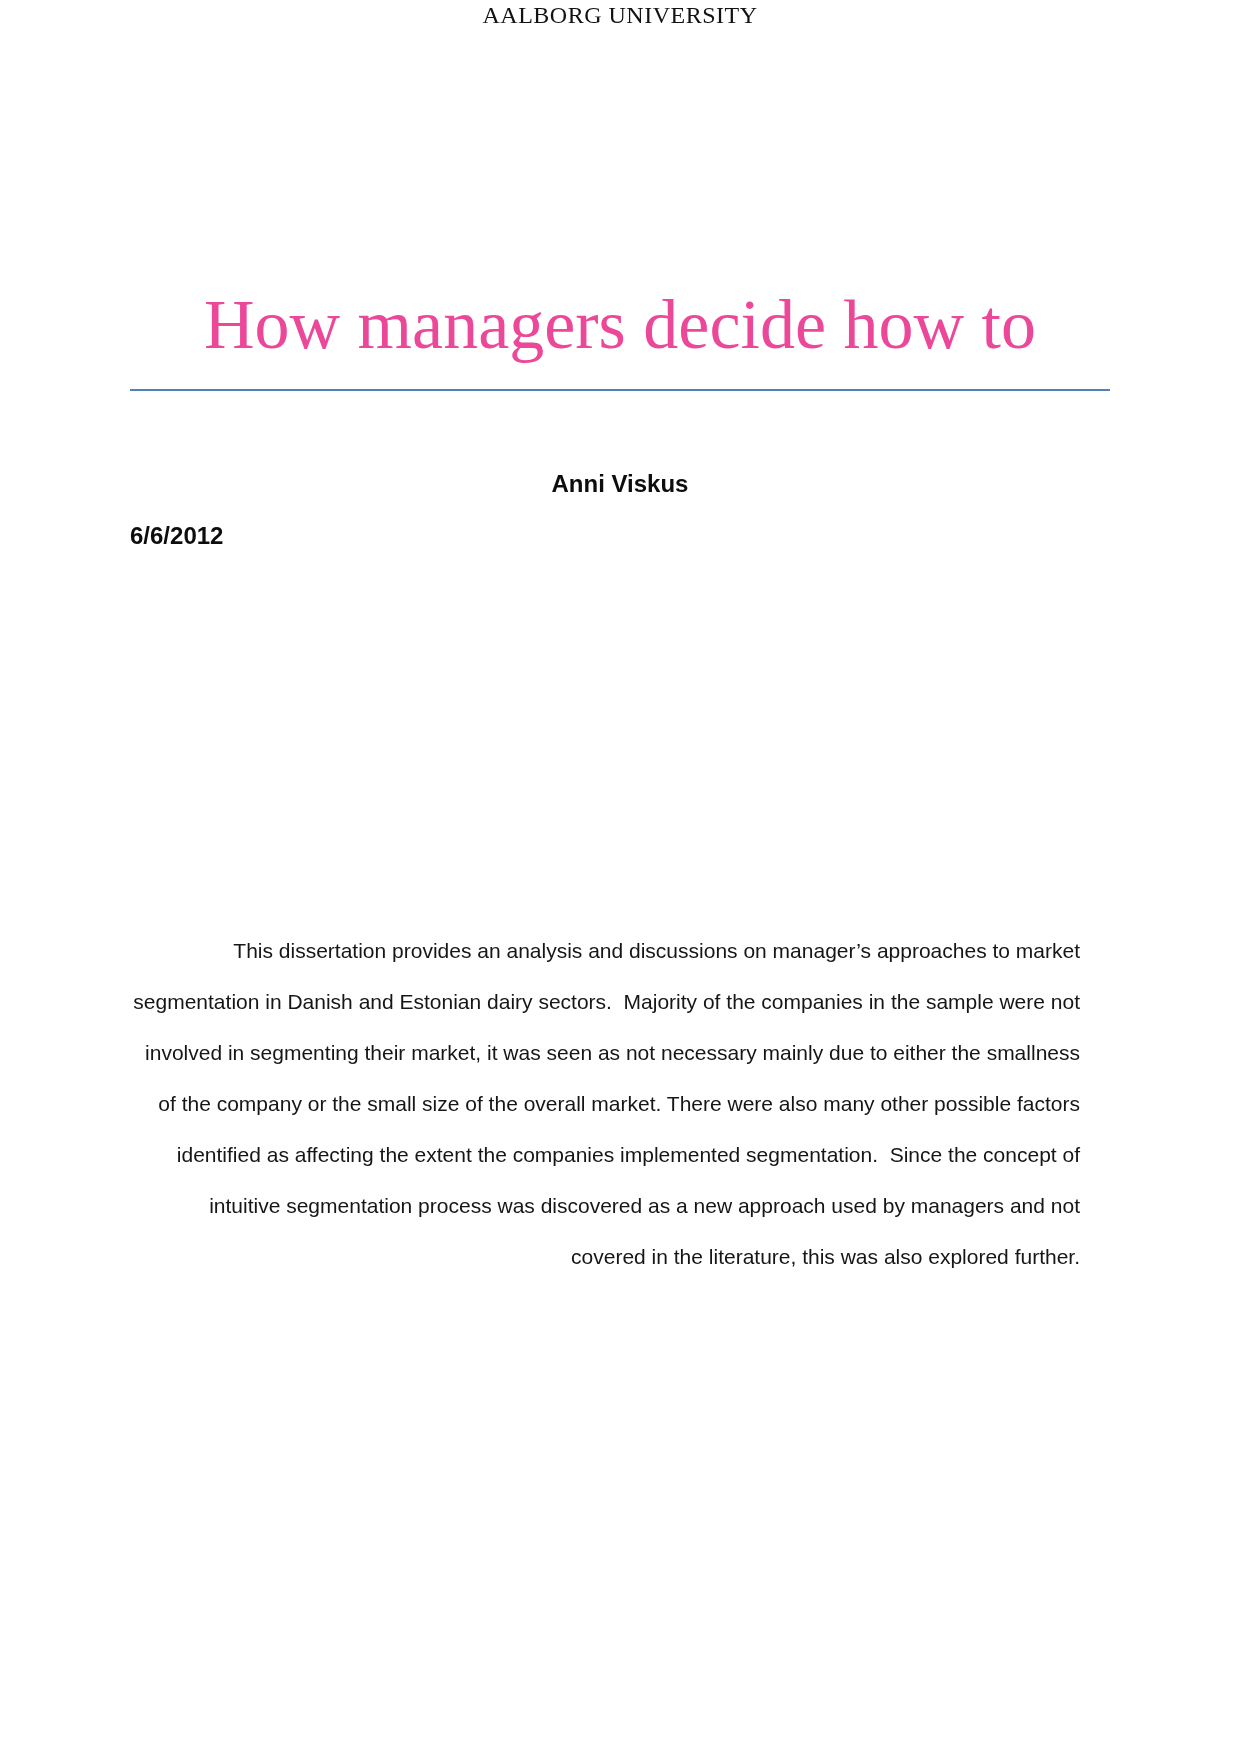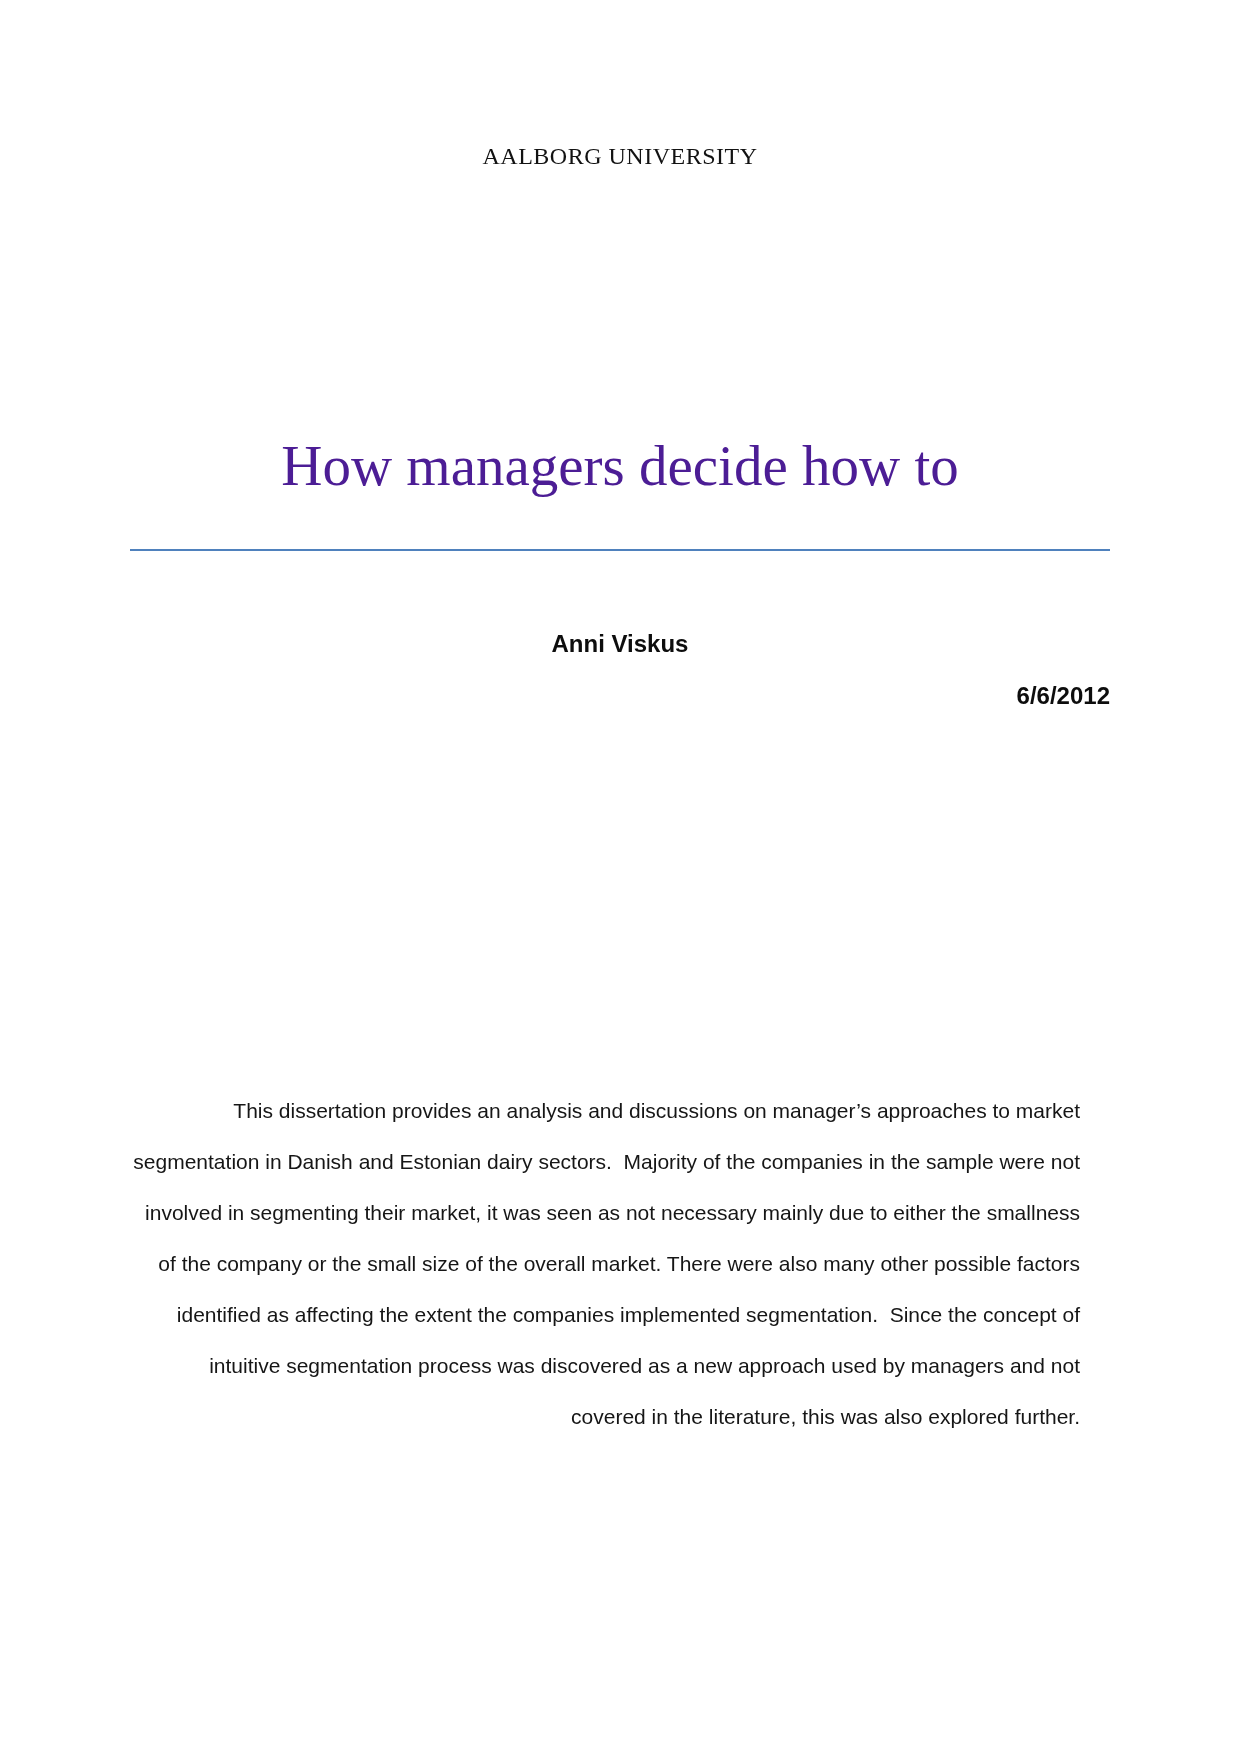--- a/index.html
+++ b/index.html
@@ -11,59 +11,58 @@
     font-family: "Liberation Sans", sans-serif;
     overflow: hidden;
   }
   .page {
     box-sizing: border-box;
     width: 1240px;
     height: 1755px;
     padding: 0 130px;
   }
   .university {
-    padding-top: 141px;
     text-align: center;
     font-family: "Liberation Serif", serif;
     font-size: 24px;
     line-height: 30px;
     letter-spacing: 0.5px;
     color: #121212;
   }
   .title {
     margin: 249px 0 0 0;
-    padding-bottom: 37px;
+    padding-bottom: 18px;
     border-bottom: 2px solid #4f81bd;
     text-align: center;
     font-family: "Liberation Serif", serif;
     font-weight: 400;
-    font-size: 57px;
+    font-size: 70px;
     line-height: 92px;
-    color: #4c1d95;
+    color: #ec4899;
   }
   .subtitle {
     margin: 14px 0 0 0;
     text-align: center;
     font-family: "Liberation Serif", serif;
     font-weight: 400;
     font-size: 40px;
     line-height: 53px;
     color: #0a0a0a;
   }
   .author {
     margin-top: 78px;
     text-align: center;
     font-weight: 700;
     font-size: 24px;
     line-height: 30px;
     color: #0d0d0d;
   }
   .date {
     margin-top: 22px;
-    text-align: right;
+    text-align: left;
     font-weight: 700;
     font-size: 24px;
     line-height: 30px;
     color: #0d0d0d;
   }
   .abstract {
     margin: 374px 0 0 0;
     max-width: 950px;
     text-align: right;
     font-size: 21px;

